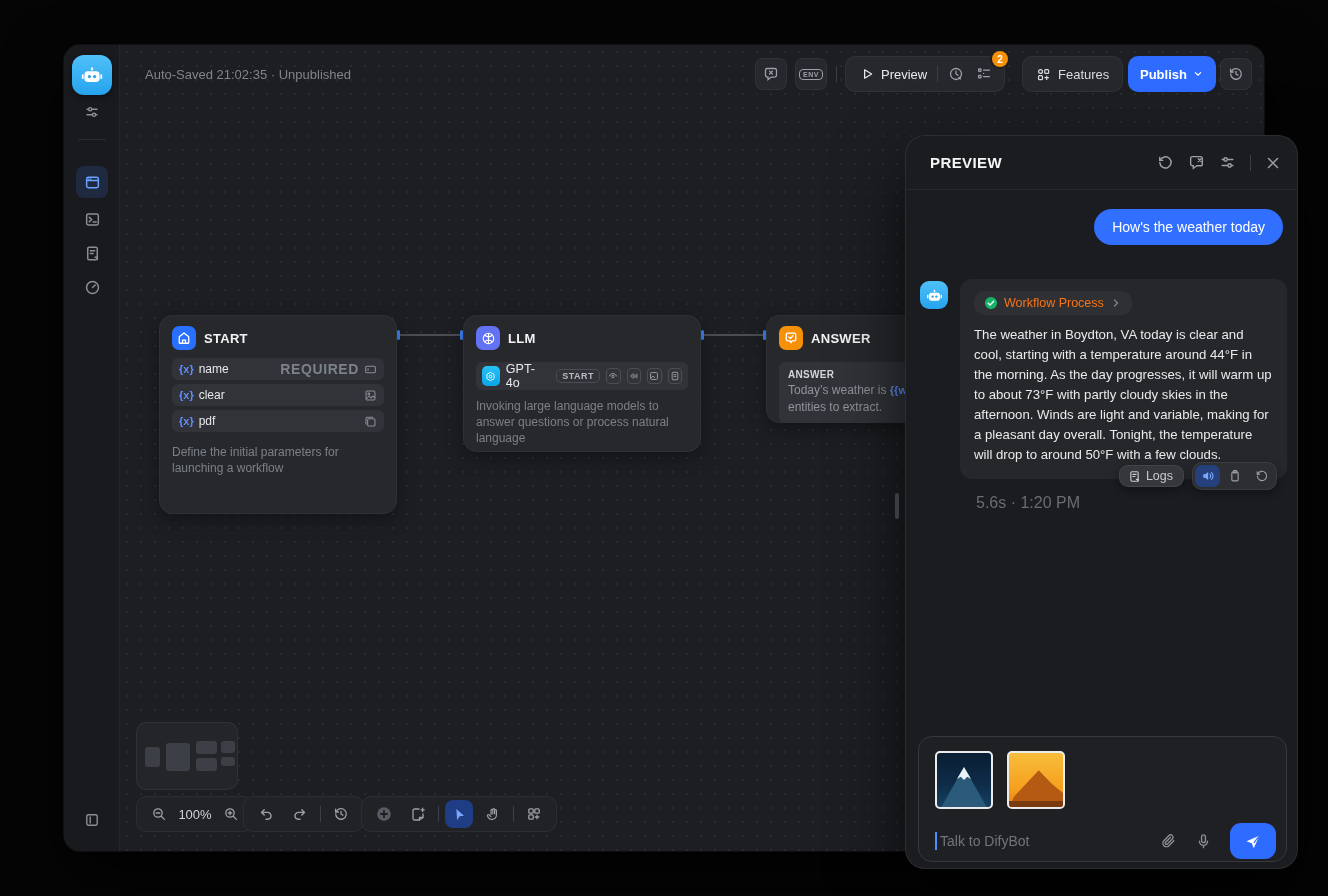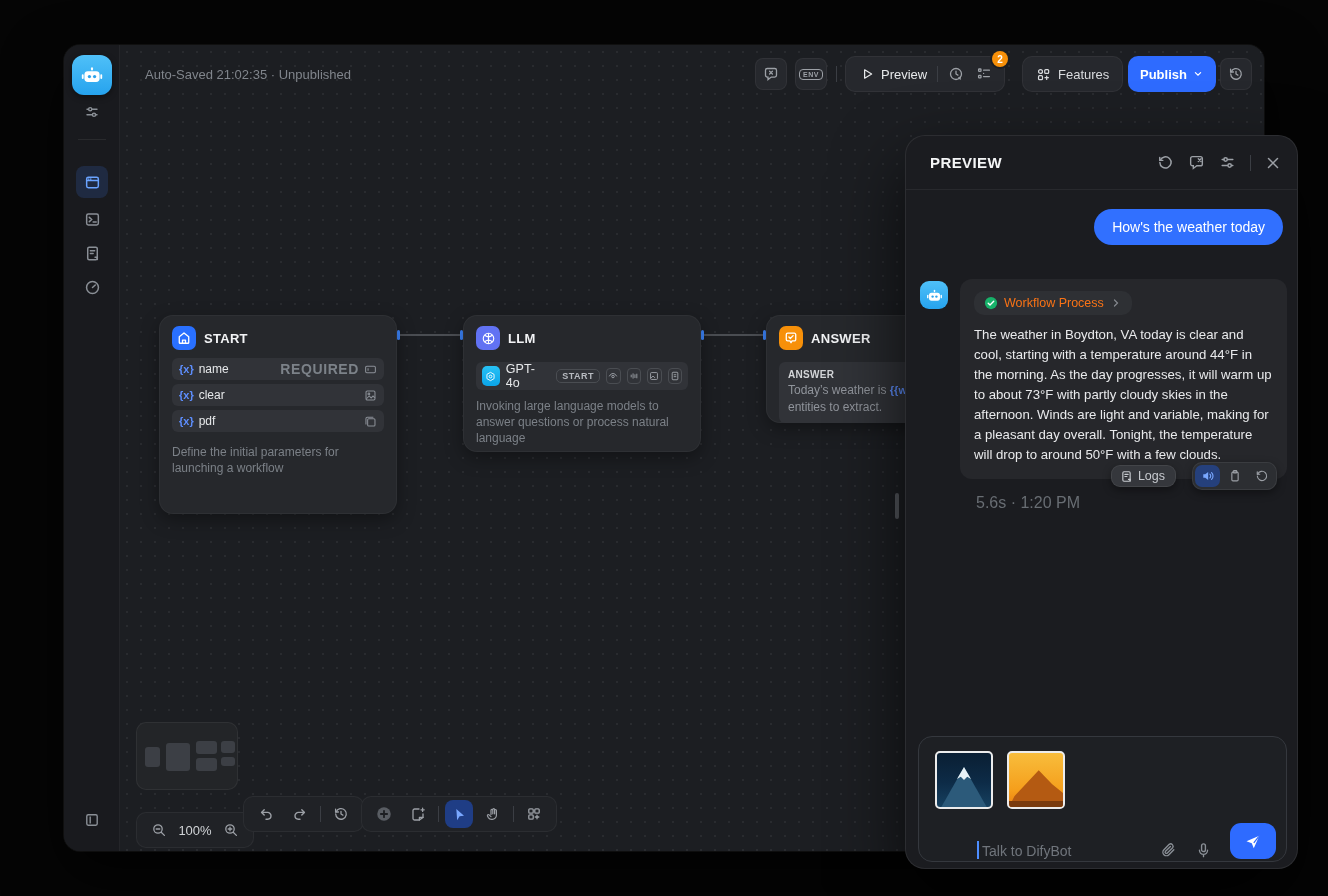--- a/index.html
+++ b/index.html
@@ -95,21 +95,21 @@
   .userbubble { position:absolute; right:14px; top:73px; background:#3170ff; color:#fff; font-size:14px;
     padding:10px 18px; border-radius:21px; }
   .avatar { position:absolute; left:14px; top:145px; width:28px; height:28px; border-radius:9px;
     background:linear-gradient(180deg,#4fc0f8,#26a3ee); display:flex; align-items:center; justify-content:center; }
   .botcard { position:absolute; left:54px; top:143px; width:327px; background:#26272b; border-radius:12px;
     padding:12px 14px 14px; }
   .wfpill { display:inline-flex; align-items:center; gap:6px; background:#2e3034; border-radius:10px;
     padding:5px 10px; cursor:pointer; }
   .wftext { font-size:12.5px; color:#f97316; }
   .bottext { margin-top:10px; font-size:13.2px; line-height:20px; color:#e9eaec; }
-  .cardfoot { position:absolute; right:10px; bottom:-11px; display:flex; align-items:center; gap:16px; }
+  .cardfoot { position:absolute; right:10px; bottom:-11px; display:flex; align-items:center; gap:8px; }
   .logspill { display:flex; align-items:center; gap:5px; background:#35373c; border:1px solid rgba(255,255,255,.07);
     border-radius:9px; padding:3px 10px 3px 8px; color:#c8cbd0; font-size:12.5px; cursor:pointer;
     box-shadow:0 3px 8px rgba(0,0,0,.4); }
   .icongroup { display:flex; align-items:center; gap:2px; background:#2c2e32; border:1px solid rgba(255,255,255,.07);
     border-radius:10px; padding:2px; box-shadow:0 3px 8px rgba(0,0,0,.4); }
   .fico { width:25px; height:22px; border-radius:7px; display:flex; align-items:center; justify-content:center;
     color:#9ca0a6; cursor:pointer; }
   .fico.speak { background:#25407c; color:#7aa8ff; }
   .meta { position:absolute; left:70px; top:358px; font-size:16px; color:#686d73; }
 
@@ -117,21 +117,21 @@
   #chatinput { position:absolute; left:12px; top:600px; width:369px; height:126px; background:#1e2024;
     border:1px solid #35383e; border-radius:14px; }
   .thumb { position:absolute; top:14px; width:58px; height:58px; border:2px solid #ececec; border-radius:5px;
     overflow:hidden; cursor:pointer; }
   .t1 { left:16px; background:linear-gradient(180deg,#0a1f33 0%,#0d2b47 55%,#16405f 100%); }
   .t1 .mtn { position:absolute; inset:0; background:#2c5a7a; clip-path:polygon(8% 100%,50% 26%,92% 100%); }
   .t1 .snow { position:absolute; inset:0; background:#e8f1f6; clip-path:polygon(37% 48%,50% 26%,63% 48%,56% 44%,50% 50%,44% 44%); }
   .t2 { left:88px; background:linear-gradient(180deg,#f8bd3c 0%,#f59e1b 70%,#e97e12 100%); }
   .t2 .mtn { position:absolute; inset:0; background:#b45a12; clip-path:polygon(0 100%,10% 80%,55% 32%,80% 58%,100% 74%,100% 100%); }
   .t2 .base { position:absolute; left:0; right:0; bottom:0; height:12%; background:#7a3b0e; }
-  .inputrow { position:absolute; left:16px; right:10px; top:86px; height:36px; display:flex; align-items:flex-end;margin-left:42px; }
+  .inputrow { position:absolute; left:16px; right:10px; top:86px; height:36px; display:flex; align-items:center; }
   .caret { width:2px; height:18px; background:#4d8dff; }
   .placeholder { margin-left:3px; font-size:14px; color:#70757c; flex:1; }
   .inico { color:#8a8f96; margin-right:18px; cursor:pointer; }
   .sendbtn { width:46px; height:36px; border-radius:11px; background:#2e6bff; display:flex;
     align-items:center; justify-content:center; cursor:pointer; }
 
   svg { display:block; }
 </style>
 </head>
 <body>
@@ -369,21 +369,21 @@
 
       <div id="minimap" class="abs">
         <div class="mmrect" style="left:8px;top:24px;width:15px;height:20px;"></div>
         <div class="mmrect" style="left:29px;top:20px;width:24px;height:28px;"></div>
         <div class="mmrect" style="left:59px;top:18px;width:21px;height:13px;"></div>
         <div class="mmrect" style="left:59px;top:35px;width:21px;height:13px;"></div>
         <div class="mmrect" style="left:84px;top:18px;width:14px;height:12px;"></div>
         <div class="mmrect" style="left:84px;top:34px;width:14px;height:9px;"></div>
       </div>
 
-      <div class="toolpill" style="left:16px;padding:12px 8px;gap:2px;margin-top:16px;">
+      <div class="toolpill" style="left:16px;padding:12px 8px;gap:2px;">
         <span class="tico">
           <svg width="16" height="16" viewBox="0 0 16 16" fill="none" stroke="currentColor" stroke-width="1.3" stroke-linecap="round">
               <circle cx="7" cy="7" r="4.2"></circle>
               <path d="M10.2 10.2 13.4 13.4M5.2 7h3.6"></path>
             </svg>
         </span>
         <span class="zoomtxt">100%</span>
         <span class="tico">
           <svg width="16" height="16" viewBox="0 0 16 16" fill="none" stroke="currentColor" stroke-width="1.3" stroke-linecap="round">
               <circle cx="7" cy="7" r="4.2"></circle>

